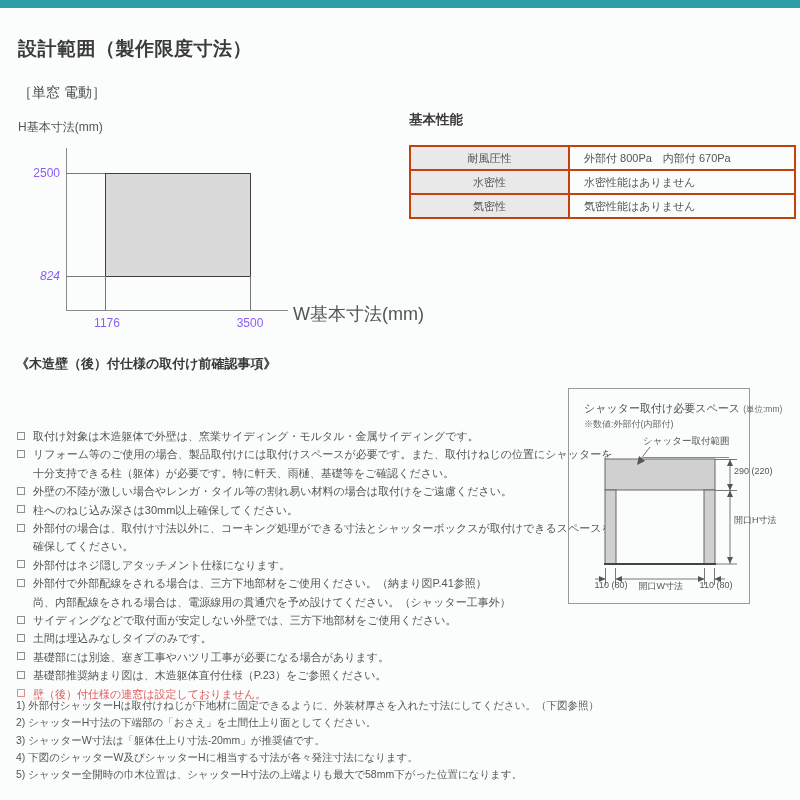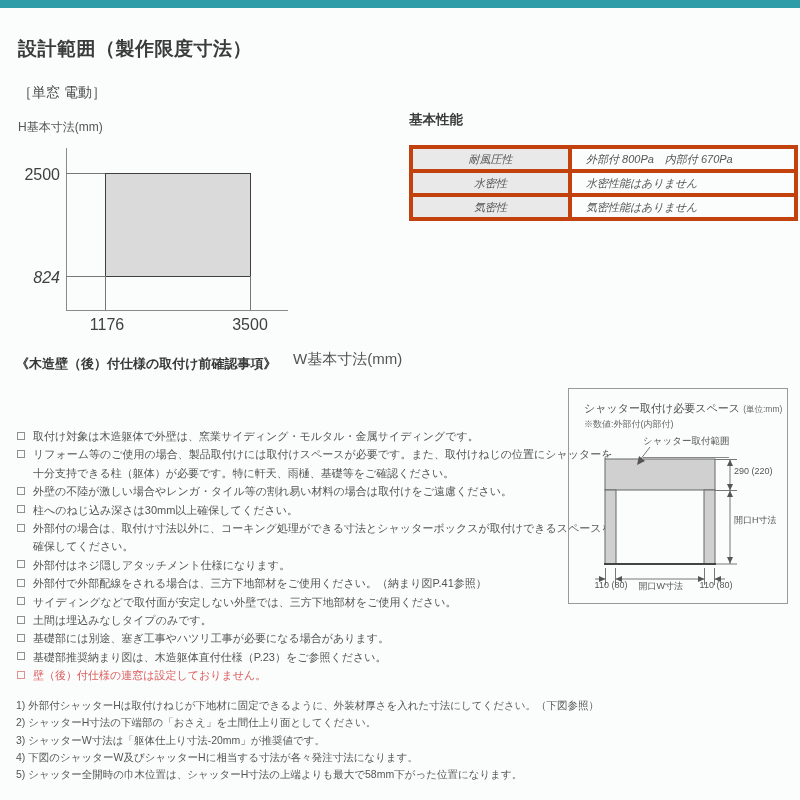--- a/index.html
+++ b/index.html
@@ -11,57 +11,57 @@
   }
   .abs { position:absolute; }
 
   .topbar { left:0; top:0; width:800px; height:8px; background:#2f9da8; }
 
   .page-title { left:18px; top:36px; font-size:19px; font-weight:bold; color:#3b3b3b; letter-spacing:.5px; white-space:nowrap; }
   .page-subtitle { left:18px; top:84px; font-size:14px; color:#4a4a4a; white-space:nowrap; }
 
   
   .y-axis-label { left:18px; top:119px; font-size:12px; white-space:nowrap; }
-  .x-axis-label { left:293px; top:302px; font-size:15px; white-space:nowrap;margin-top:48px; }
+  .x-axis-label { left:293px; top:302px; font-size:18px; white-space:nowrap; }
   .ln { background:#8a8a8a; }
   .y-axis { left:66px; top:148px; width:1px; height:163px; }
   .x-axis { left:66px; top:310px; width:222px; height:1px; }
   .g2500 { left:66px; top:173px; width:40px; height:1px; background:#777; }
   .g824  { left:66px; top:276px; width:40px; height:1px; background:#777; }
   .dropL { left:105px; top:276px; width:1px; height:34px; background:#777; }
   .dropR { left:250px; top:276px; width:1px; height:34px; background:#777; }
   .range-rect { left:105px; top:173px; width:146px; height:104px; background:#d9dad9; border:1.5px solid #3f3f3f; }
-  .tick { font-size:16px; color:#404040; }
+  .tick { font-size:12px; color:#8b5cf6; }
   .tick-2500 { left:20px; top:166px; width:40px; text-align:right; }
   .tick-824  { left:20px; top:269px; width:40px; text-align:right;font-style:italic; }
   .tick-1176 { left:85px;  top:316px; width:44px; text-align:center; }
   .tick-3500 { left:228px; top:316px; width:44px; text-align:center; }
 
   
   .perf-heading { left:409px; top:111px; font-size:13.5px; font-weight:bold; color:#3b3b3b; white-space:nowrap; }
   table.perf { position:absolute; left:409px; top:145px; border-collapse:collapse; }
-  table.perf td { border:4px solid #c2410c; height:24px; font-size:11px; color:#555;font-style:italic; }
+  table.perf td { border:2px solid #c2410c; height:24px; font-size:11px; color:#555; }
   td.pl { width:159px; background:#e9e9e9; text-align:center; }
   td.pv { width:226px; padding-left:14px; white-space:nowrap; }
 
   
   .check-heading { left:16px; top:355px; font-size:13px; font-weight:bold; color:#383838; white-space:nowrap; }
   .checklist { left:16px; top:382px; width:552px; font-size:11px; line-height:18.4px; color:#545454;margin-top:45px; }
   .citem { position:relative; padding-left:17px; }
   .cbox { position:absolute; left:1px; top:4.5px; width:8px; height:8px; border:1px solid #8f8f8f; background:transparent; }
   .cline { white-space:nowrap; }
   .citem.red { color:#dc5a5a; }
   .citem.red .cbox { border-color:#e09090; }
 
   
   .notes { left:16px; top:697px; font-size:10.5px; line-height:17.3px; color:#545454; }
   .note { white-space:nowrap; }
 
   
-  .diagram { left:568px; top:388px; width:220px; height:216px; border:1px solid #999; }
+  .diagram { left:568px; top:388px; width:182px; height:216px; border:1px solid #999; }
   .dg-title { position:absolute; left:15px; top:12px; font-size:11px; color:#4f4f4f; white-space:nowrap; }
   .dg-unit { font-size:8.5px; color:#666; }
   .dg-note { position:absolute; left:15px; top:29px; font-size:9px; color:#666; white-space:nowrap; }
   .dg-range { position:absolute; left:74px; top:46px; font-size:9.5px; color:#555; border-bottom:1px solid #888; padding-bottom:9px; white-space:nowrap; }
   .dg-svg { position:absolute; left:0; top:0; }
   .dg-dim { position:absolute; font-size:9px; color:#555; white-space:nowrap; }
   .dim-top { left:165px; top:77px; }
   .dim-h { left:165px; top:125px; }
   .dim-wl { left:22px; top:191px; width:40px; text-align:center; }
   .dim-wc { left:68px; top:191px; width:46px; text-align:right; }
@@ -135,20 +135,21 @@
         <div class="cline">外部付の場合は、取付け寸法以外に、コーキング処理ができる寸法とシャッターボックスが取付けできるスペースを</div>
         <div class="cline">確保してください。</div>
       </div>
     <div class="citem">
         <span class="cbox"></span>
         <div class="cline">外部付はネジ隠しアタッチメント仕様になります。</div>
       </div>
     <div class="citem">
         <span class="cbox"></span>
         <div class="cline">外部付で外部配線をされる場合は、三方下地部材をご使用ください。（納まり図P.41参照）</div>
+        <div class="cline">尚、内部配線をされる場合は、電源線用の貫通穴を予め設けてください。（シャッター工事外）</div>
       </div>
     <div class="citem">
         <span class="cbox"></span>
         <div class="cline">サイディングなどで取付面が安定しない外壁では、三方下地部材をご使用ください。</div>
       </div>
     <div class="citem">
         <span class="cbox"></span>
         <div class="cline">土間は埋込みなしタイプのみです。</div>
       </div>
     <div class="citem">

